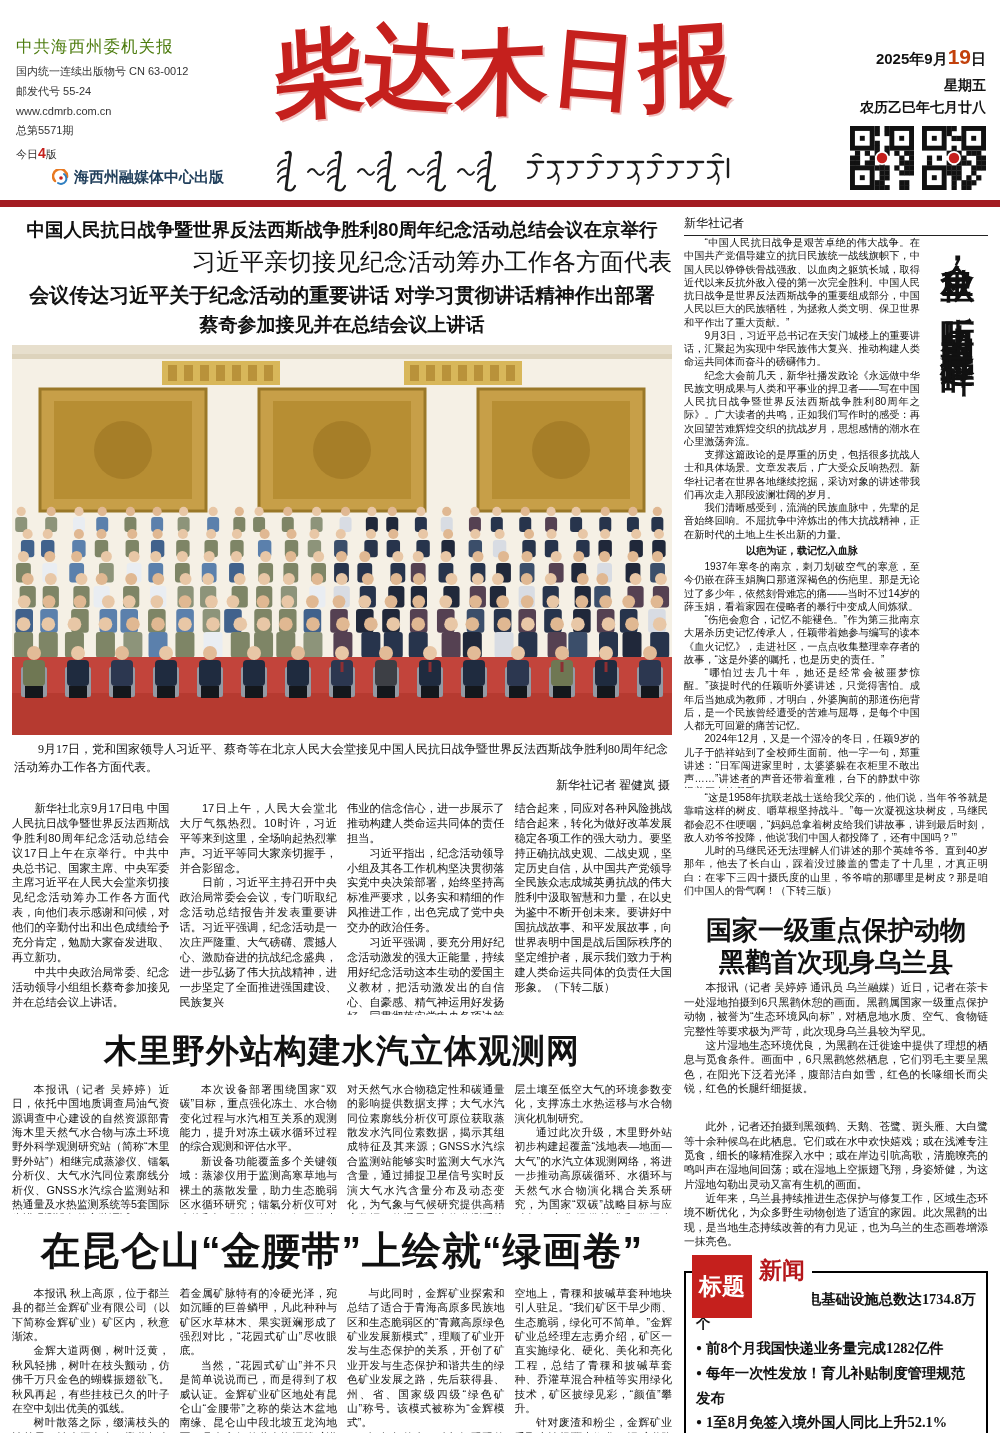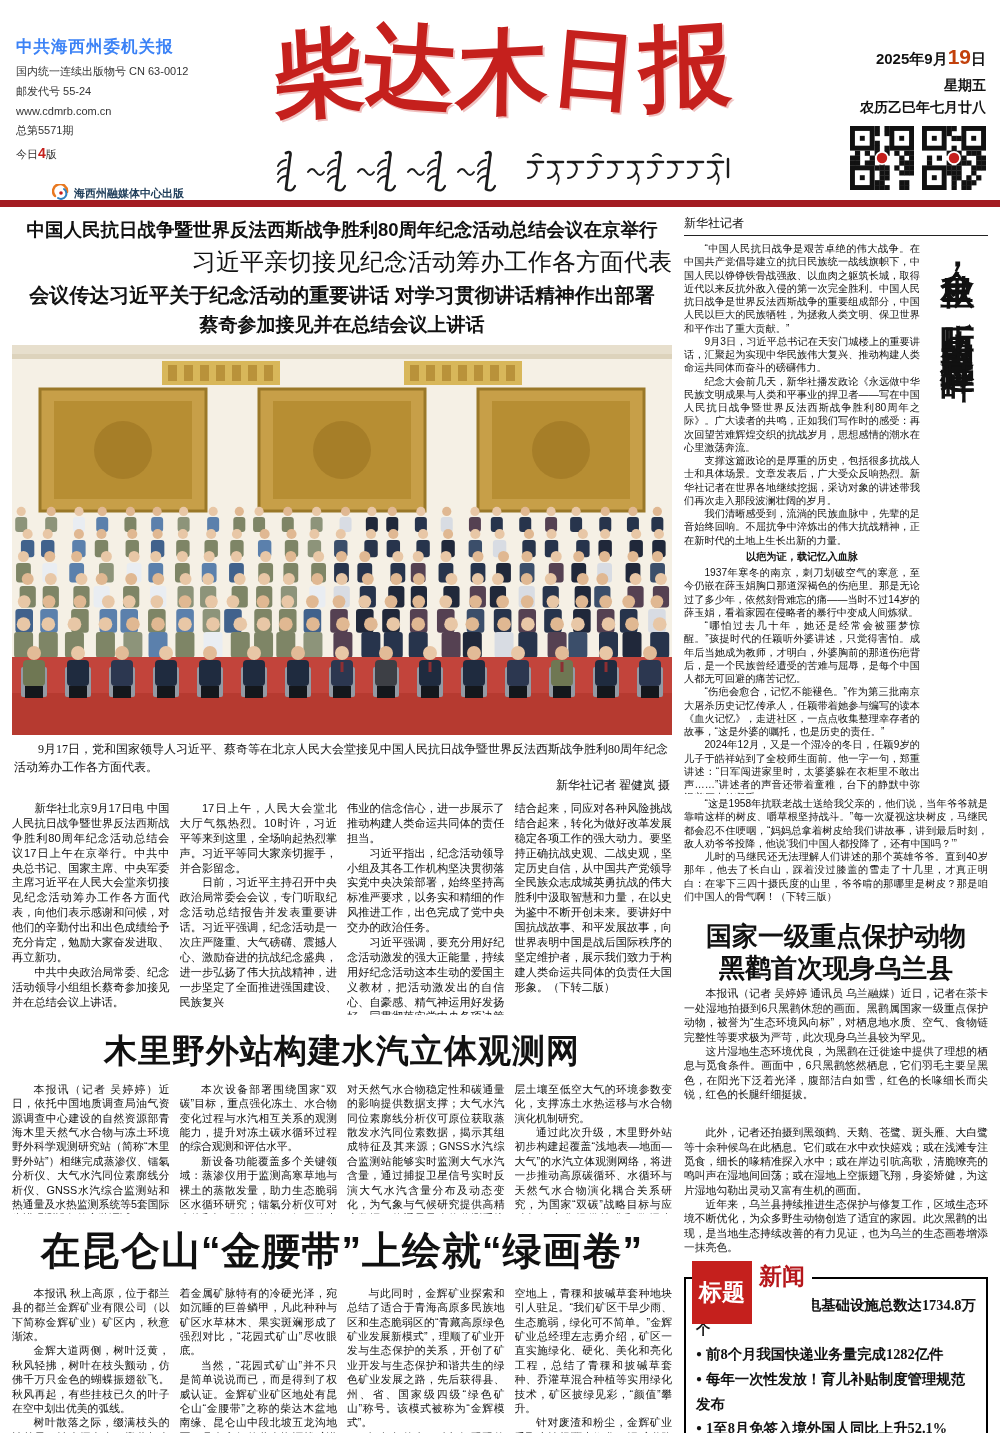--- a/index.html
+++ b/index.html
@@ -1,25 +1,25 @@
 <!DOCTYPE html>
 <html><head>
 <meta charset="utf-8">
 <style>
   html,body{margin:0;padding:0;background:#fff;}
   .page{width:1000px;height:1433px;overflow:hidden;position:relative;background:#fff;
         font-family:"Liberation Sans","DejaVu Sans",sans-serif;color:#111;}
   
   .masthead{position:relative;height:198px;}
   .mh-left{position:absolute;left:16px;top:36px;width:255px;}
-  .mh-org{font-size:16.5px;font-weight:700;color:#3b82f6;letter-spacing:1px;margin-bottom:4px;}
+  .mh-org{font-size:16.5px;font-weight:400;color:#4d7c0f;letter-spacing:1px;margin-bottom:4px;}
   .mh-meta{font-size:11px;color:#333;line-height:1.8;}
   .mh-issue b{font-weight:400;}
   .mh-today .num{color:#c5201d;font-weight:900;font-size:14px;}
-  .mh-pub{display:flex;align-items:center;gap:4px;font-size:11px;font-weight:700;color:#22405c;margin-top:18px;padding-left:36px;}
+  .mh-pub{display:flex;align-items:center;gap:4px;font-size:15px;font-weight:700;color:#22405c;margin-top:2px;padding-left:36px;}
   .mh-title{position:absolute;left:262px;top:18px;width:480px;text-align:center;white-space:nowrap;}
   .tc{display:inline-block;font-weight:900;color:#c5201d;font-size:92px;line-height:1.15;
       font-family:"Liberation Serif","DejaVu Serif",serif;
       text-shadow:2px 2px 0 rgba(197,32,29,.28);}
   .tc:nth-child(1){transform:rotate(-6deg) translateY(4px) skewX(-3deg);}
   .tc:nth-child(2){transform:rotate(4deg) translateY(-2px);}
   .tc:nth-child(3){transform:rotate(-3deg) translateY(3px) skewX(-4deg);}
   .tc:nth-child(4){transform:rotate(5deg) scale(.93);}
   .tc:nth-child(5){transform:rotate(-4deg) translateY(-3px) skewX(-3deg);}
   .mh-scripts{position:absolute;left:272px;top:148px;width:462px;display:flex;justify-content:space-between;align-items:center;}
@@ -48,21 +48,21 @@
   p{margin:0;text-indent:2em;}
   p.cont{text-indent:0;}
   .cols4{display:flex;gap:10px;}
   .acol{flex:1;overflow:hidden;font-size:11.2px;line-height:1.33;text-align:justify;}
   .lead-cols .acol{height:214px;}
   .muli-cols .acol{height:132px;font-size:10.8px;}
   .kunlun-cols .acol{height:160px;font-size:10.8px;}
   .story-h2{font-size:33px;font-weight:900;text-align:center;margin:14px 0 8px;letter-spacing:1px;}
   .story-h2.kunlun{font-size:39px;margin-top:10px;}
   
-  .feat-byline{font-size:12px;border-bottom:1.5px solid #222;padding-bottom:3px;margin-bottom:6px;}
+  .feat-byline{font-size:12px;border-bottom:1.5px solid #222;padding-bottom:3px;}
   .feat-wrap{display:flex;gap:8px;height:552px;}
   .feat-text{flex:1;overflow:hidden;font-size:10.2px;line-height:1.3;text-align:justify;}
   .subhead{text-indent:0;text-align:center;font-weight:800;margin:3px 0;}
   .vert-title{flex:none;width:60px;writing-mode:vertical-rl;font-size:34px;font-weight:900;
               letter-spacing:5px;line-height:60px;}
   .feat-wide{font-size:10.2px;line-height:1.3;height:112px;overflow:hidden;text-align:justify;margin-top:3px;}
   .heron-h{font-size:26px;font-weight:900;text-align:center;line-height:1.22;margin:12px 0 2px;}
   .cols2{display:flex;gap:24px;flex-direction:column;}
   .hcol{flex:1;overflow:hidden;height:205px;font-size:10.8px;line-height:1.33;text-align:justify;}
   
@@ -783,22 +783,22 @@
             <div>
                 <p>“中国人民抗日战争是艰苦卓绝的伟大战争。在中国共产党倡导建立的抗日民族统一战线旗帜下，中国人民以铮铮铁骨战强敌、以血肉之躯筑长城，取得近代以来反抗外敌入侵的第一次完全胜利。中国人民抗日战争是世界反法西斯战争的重要组成部分，中国人民以巨大的民族牺牲，为拯救人类文明、保卫世界和平作出了重大贡献。”</p>
                 <p>9月3日，习近平总书记在天安门城楼上的重要讲话，汇聚起为实现中华民族伟大复兴、推动构建人类命运共同体而奋斗的磅礴伟力。</p>
                 <p>纪念大会前几天，新华社播发政论《永远做中华民族文明成果与人类和平事业的捍卫者——写在中国人民抗日战争暨世界反法西斯战争胜利80周年之际》。广大读者的共鸣，正如我们写作时的感受：再次回望苦难辉煌交织的抗战岁月，思想感情的潮水在心里激荡奔流。</p>
                 <p>支撑这篇政论的是厚重的历史，包括很多抗战人士和具体场景。文章发表后，广大受众反响热烈。新华社记者在世界各地继续挖掘，采访对象的讲述带我们再次走入那段波澜壮阔的岁月。</p>
                 <p>我们清晰感受到，流淌的民族血脉中，先辈的足音始终回响。不屈抗争中淬炼出的伟大抗战精神，正在新时代的土地上生长出新的力量。</p>
               </div>
             <p class="subhead">以疤为证，载记忆入血脉</p>
             <div>
                 <p>1937年寒冬的南京，刺刀划破空气的寒意，至今仍嵌在薛玉娟胸口那道深褐色的伤疤里。那是无论过了多少年，依然刻骨难忘的痛——当时不过14岁的薛玉娟，看着家园在侵略者的暴行中变成人间炼狱。</p>
+                <p>“伤疤会愈合，记忆不能褪色。”作为第三批南京大屠杀历史记忆传承人，任颖带着她参与编写的读本《血火记忆》，走进社区，一点点收集整理幸存者的故事，“这是外婆的嘱托，也是历史的责任。”</p>
                 <p>“哪怕过去几十年，她还是经常会被噩梦惊醒。”孩提时代的任颖听外婆讲述，只觉得害怕。成年后当她成为教师，才明白，外婆胸前的那道伤疤背后，是一个民族曾经遭受的苦难与屈辱，是每个中国人都无可回避的痛苦记忆。</p>
-                <p>“伤疤会愈合，记忆不能褪色。”作为第三批南京大屠杀历史记忆传承人，任颖带着她参与编写的读本《血火记忆》，走进社区，一点点收集整理幸存者的故事，“这是外婆的嘱托，也是历史的责任。”</p>
                 <p>2024年12月，又是一个湿冷的冬日，任颖9岁的儿子于皓祥站到了全校师生面前。他一字一句，郑重讲述：“日军闯进家里时，太婆婆躲在衣柜里不敢出声……”讲述者的声音还带着童稚，台下的静默中弥漫着历史的凝重。</p>
               </div>
           </div>
           <div class="vert-title">金秋里，听历史的声息拂过耳畔</div>
         </div>
         <div class="feat-wide">
             <p>“这是1958年抗联老战士送给我父亲的，他们说，当年爷爷就是靠啃这样的树皮、嚼草根坚持战斗。”每一次凝视这块树皮，马继民都会忍不住哽咽，“妈妈总拿着树皮给我们讲故事，讲到最后时刻，敌人劝爷爷投降，他说‘我们中国人都投降了，还有中国吗？’”</p>
             <p>儿时的马继民还无法理解人们讲述的那个英雄爷爷。直到40岁那年，他去了长白山，踩着没过膝盖的雪走了十几里，才真正明白：在零下三四十摄氏度的山里，爷爷啃的那哪里是树皮？那是咱们中国人的骨气啊！（下转三版）</p>
           </div>
       </article>

